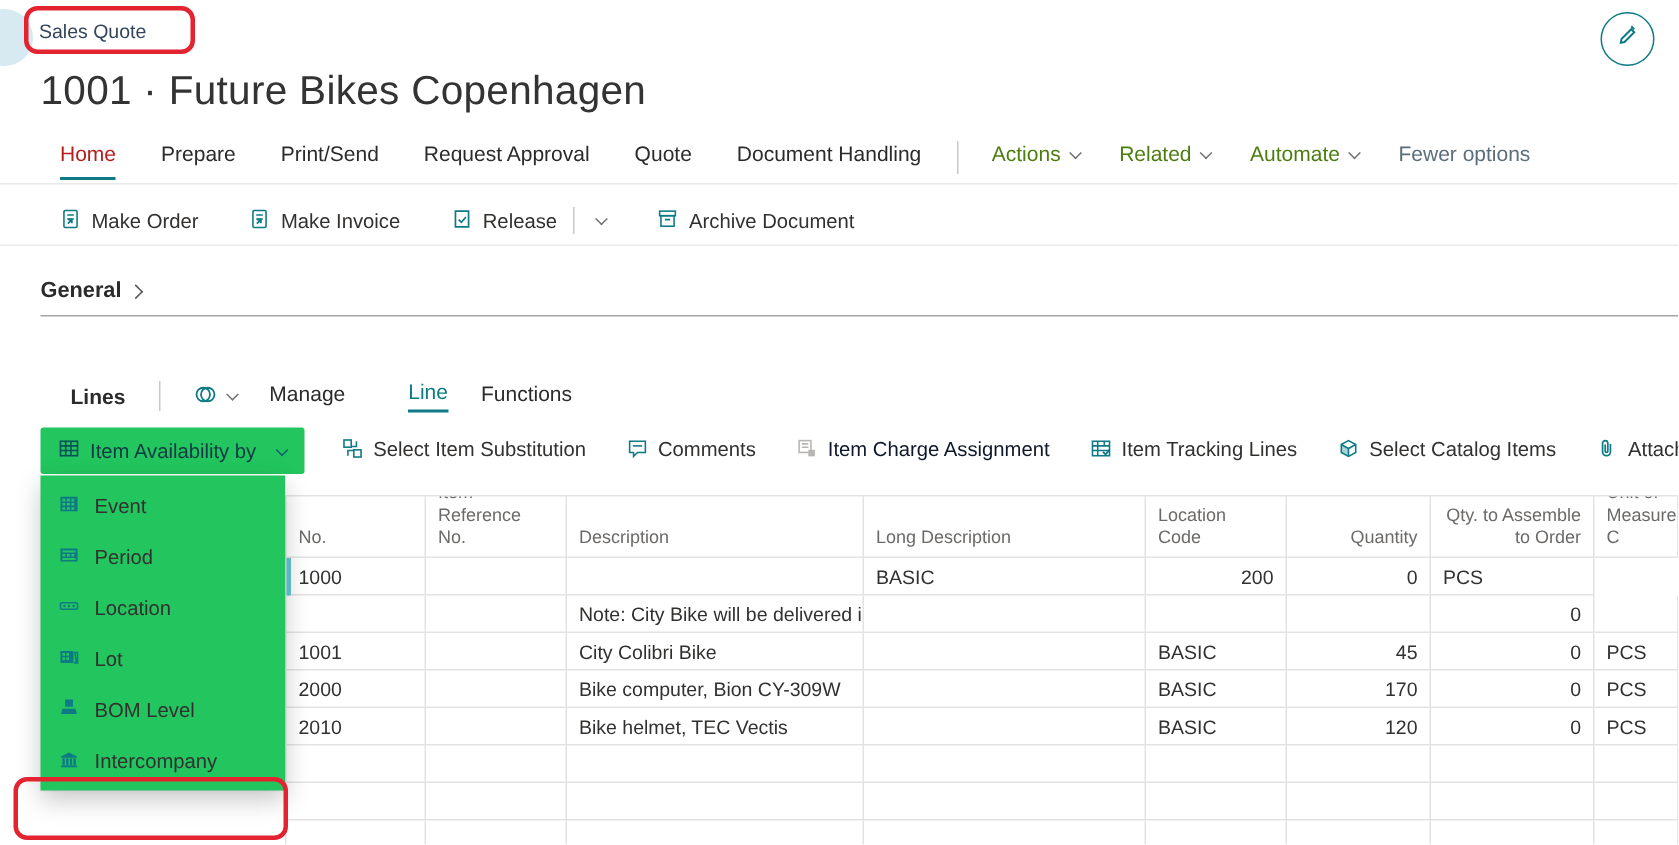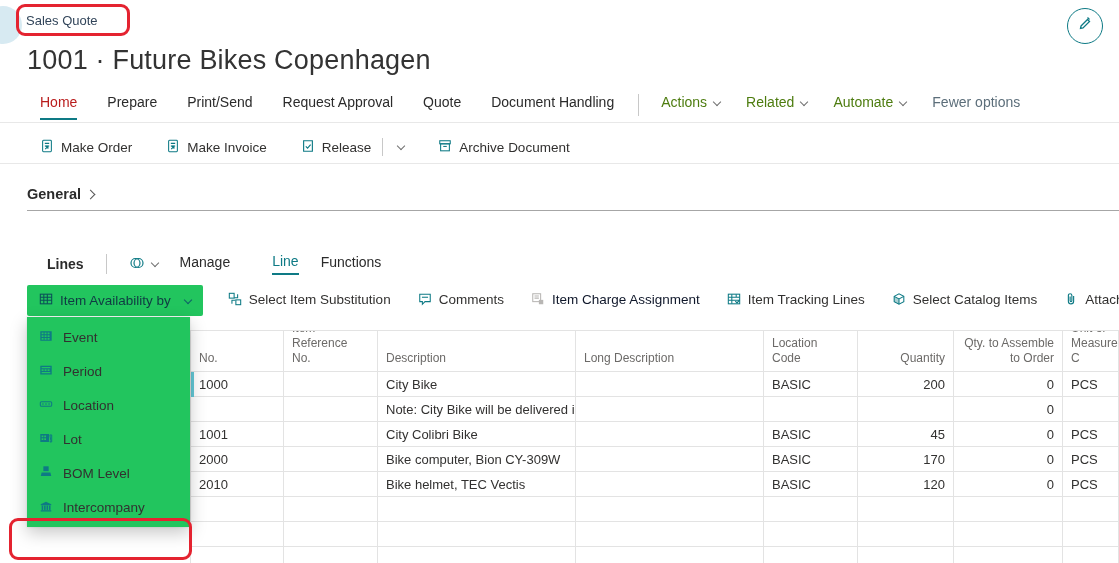--- a/index.html
+++ b/index.html
@@ -263,21 +263,20 @@
       <div class="gcell num">Qty. to Assemble
 to Order</div>
       <div class="gcell">Unit of
 Measure C</div>
     </div>
 
     <div class="grow gdata sel-row">
       <div class="sel-bar"></div>
       <div class="gcell">1000</div>
       <div class="gcell"></div>
-      <div class="gcell">City Bike</div>
       <div class="gcell"></div>
       <div class="gcell">BASIC</div>
       <div class="gcell num">200</div>
       <div class="gcell num">0</div>
       <div class="gcell">PCS</div>
     </div>
 
     <div class="grow gdata">
       <div class="gcell"></div>
       <div class="gcell"></div>

